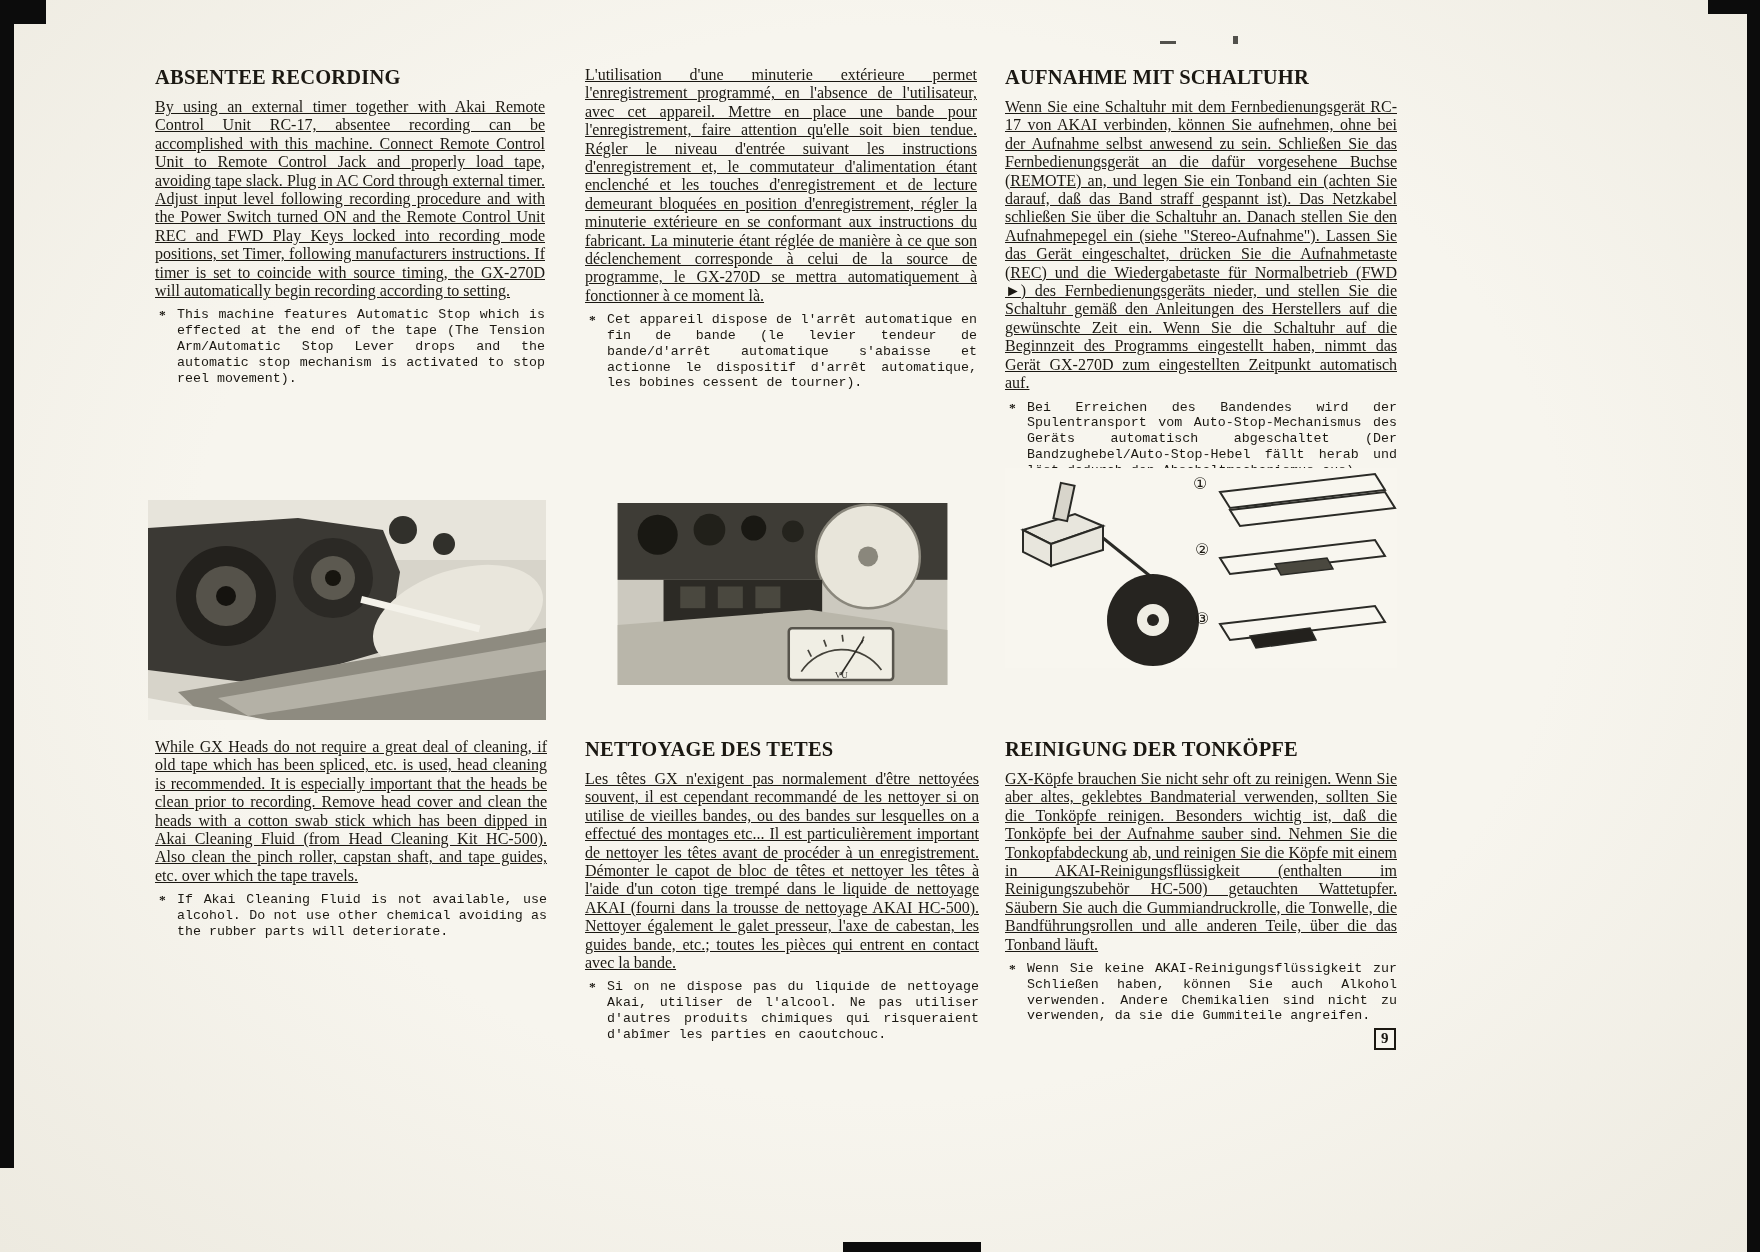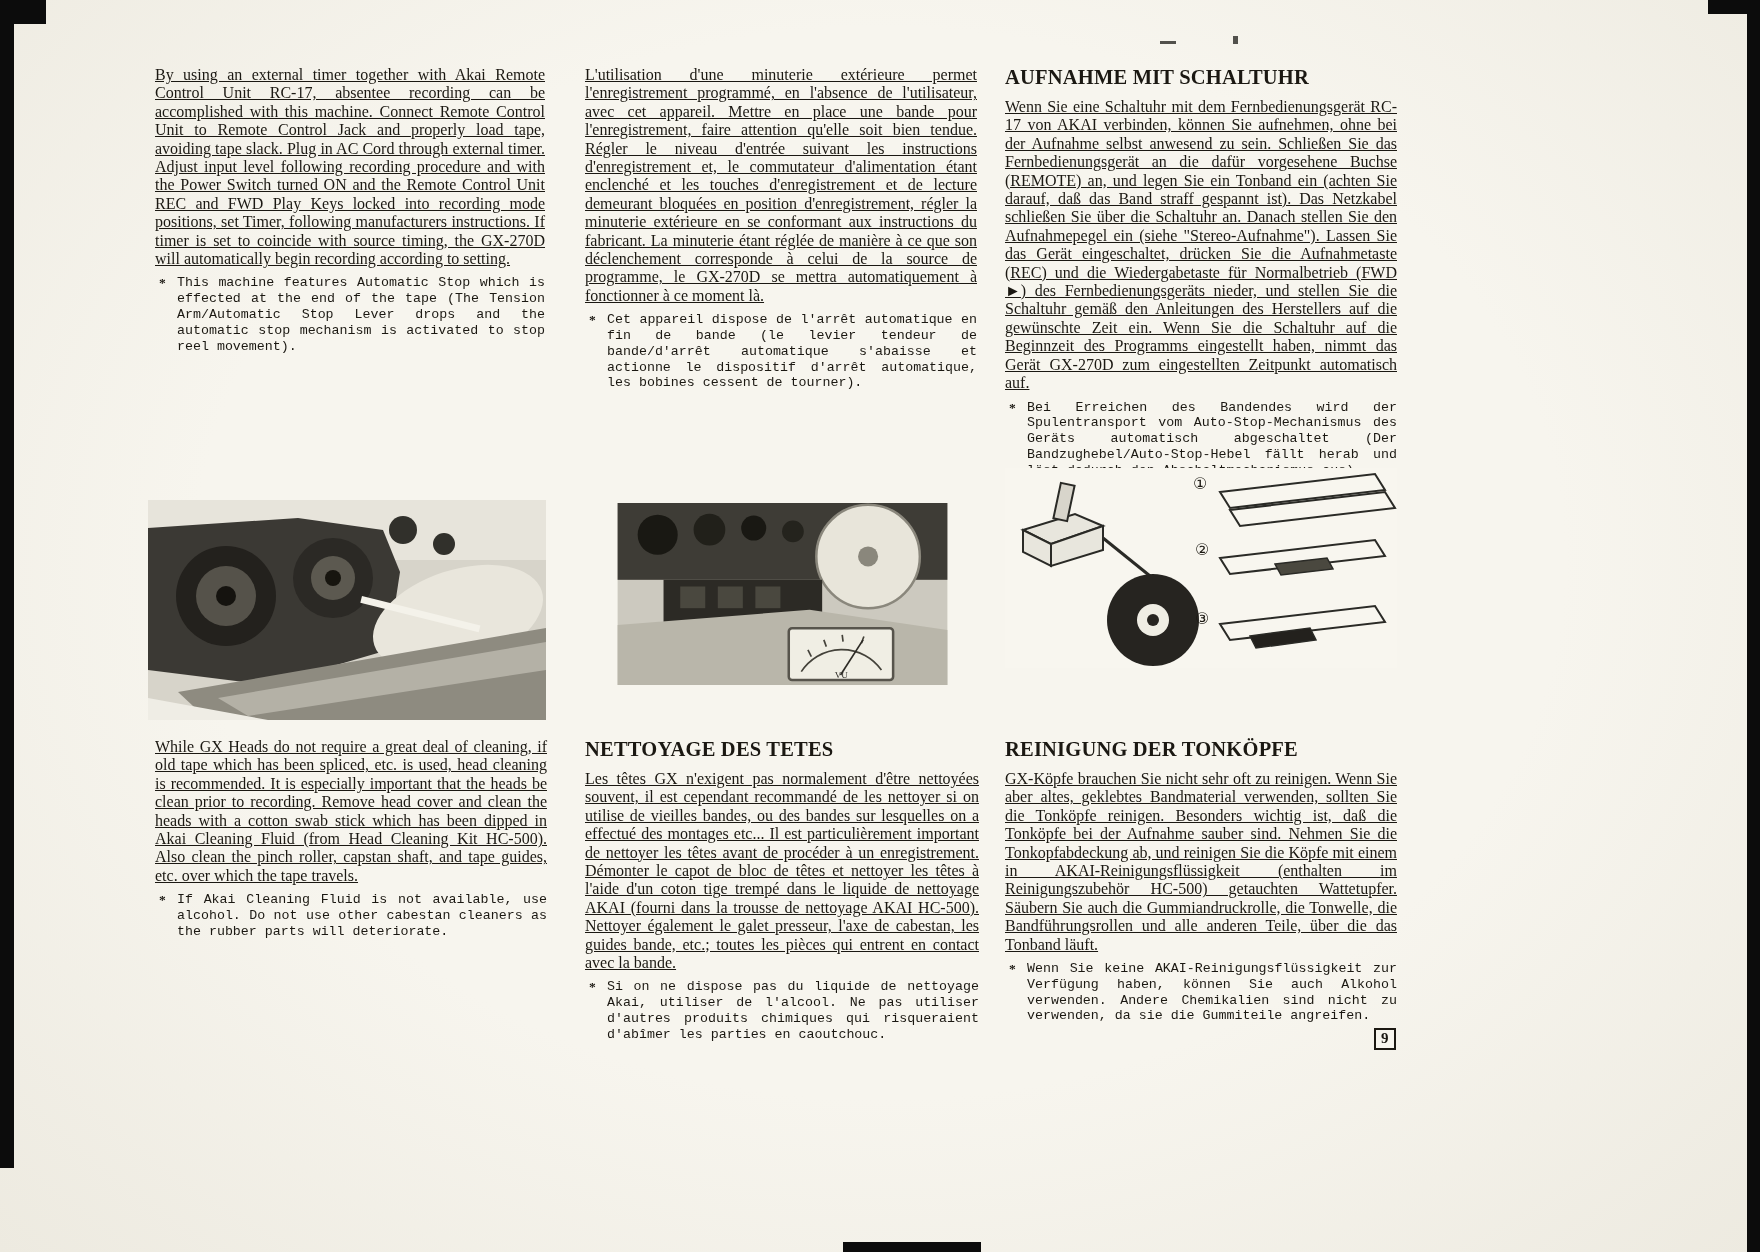--- a/index.html
+++ b/index.html
@@ -28,20 +28,21 @@
 
   <div class="edge" style="left:0;top:0;width:14px;height:1168px"></div>
   <div class="edge" style="left:1747px;top:0;width:13px;height:1252px"></div>
   <div class="edge" style="left:0;top:0;width:46px;height:24px"></div>
   <div class="edge" style="left:1708px;top:0;width:52px;height:14px"></div>
   <div class="edge" style="left:843px;top:1242px;width:138px;height:10px"></div>
   <div class="speck" style="left:1160px;top:41px;width:16px;height:3px"></div>
   <div class="speck" style="left:1233px;top:36px;width:5px;height:8px"></div>
 
   <section class="col" style="left:155px;top:66px;width:390px">
+    <h2>ABSENTEE RECORDING</h2>
     <p class="body">By using an external timer together with Akai Remote Control Unit RC-17, absentee recording can be accomplished with this machine. Connect Remote Control Unit to Remote Control Jack and properly load tape, avoiding tape slack. Plug in AC Cord through external timer. Adjust input level following recording procedure and with the Power Switch turned ON and the Remote Control Unit REC and FWD Play Keys locked into recording mode positions, set Timer, following manufacturers instructions. If timer is set to coincide with source timing, the GX-270D will automatically begin recording according to setting.</p>
     <div class="footnote">
       <span class="mark">*</span>
       <p>This machine features Automatic Stop which is effected at the end of the tape (The Tension Arm/Automatic Stop Lever drops and the automatic stop mechanism is activated to stop reel movement).</p>
     </div>
   </section>
 
   <section class="col" style="left:585px;top:66px;width:392px">
     <p class="body">L'utilisation d'une minuterie extérieure permet l'enregistrement programmé, en l'absence de l'utilisateur, avec cet appareil. Mettre en place une bande pour l'enregistrement, faire attention qu'elle soit bien tendue. Régler le niveau d'entrée suivant les instructions d'enregistrement et, le commutateur d'alimentation étant enclenché et les touches d'enregistrement et de lecture demeurant bloquées en position d'enregistrement, régler la minuterie extérieure en se conformant aux instructions du fabricant. La minuterie étant réglée de manière à ce que son déclenchement corresponde à celui de la source de programme, le GX-270D se mettra automatiquement à fonctionner à ce moment là.</p>
     <div class="footnote">
@@ -136,37 +137,37 @@
     </svg>
     <span class="circled" style="left:188px;top:8px">①</span>
     <span class="circled" style="left:190px;top:74px">②</span>
     <span class="circled" style="left:190px;top:143px">③</span>
   </figure>
 
   <section class="col" style="left:155px;top:738px;width:392px">
     <p class="body">While GX Heads do not require a great deal of cleaning, if old tape which has been spliced, etc. is used, head cleaning is recommended. It is especially important that the heads be clean prior to recording. Remove head cover and clean the heads with a cotton swab stick which has been dipped in Akai Cleaning Fluid (from Head Cleaning Kit HC-500). Also clean the pinch roller, capstan shaft, and tape guides, etc. over which the tape travels.</p>
     <div class="footnote">
       <span class="mark">*</span>
-      <p>If Akai Cleaning Fluid is not available, use alcohol. Do not use other cabestan cleaners as the rubber parts will deteriorate.</p>
+      <p>If Akai Cleaning Fluid is not available, use alcohol. Do not use other chemical avoiding as the rubber parts will deteriorate.</p>
     </div>
   </section>
 
   <section class="col" style="left:585px;top:738px;width:394px">
     <h2>NETTOYAGE DES TETES</h2>
     <p class="body">Les têtes GX n'exigent pas normalement d'être nettoyées souvent, il est cependant recommandé de les nettoyer si on utilise de vieilles bandes, ou des bandes sur lesquelles on a effectué des montages etc... Il est particulièrement important de nettoyer les têtes avant de procéder à un enregistrement. Démonter le capot de bloc de têtes et nettoyer les têtes à l'aide d'un coton tige trempé dans le liquide de nettoyage AKAI (fourni dans la trousse de nettoyage AKAI HC-500). Nettoyer également le galet presseur, l'axe de cabestan, les guides bande, etc.; toutes les pièces qui entrent en contact avec la bande.</p>
     <div class="footnote">
       <span class="mark">*</span>
       <p>Si on ne dispose pas du liquide de nettoyage Akai, utiliser de l'alcool. Ne pas utiliser d'autres produits chimiques qui risqueraient d'abîmer les parties en caoutchouc.</p>
     </div>
   </section>
 
   <section class="col" style="left:1005px;top:738px;width:392px">
     <h2>REINIGUNG DER TONKÖPFE</h2>
     <p class="body">GX-Köpfe brauchen Sie nicht sehr oft zu reinigen. Wenn Sie aber altes, geklebtes Bandmaterial verwenden, sollten Sie die Tonköpfe reinigen. Besonders wichtig ist, daß die Tonköpfe bei der Aufnahme sauber sind. Nehmen Sie die Tonkopfabdeckung ab, und reinigen Sie die Köpfe mit einem in AKAI-Reinigungsflüssigkeit (enthalten im Reinigungszubehör HC-500) getauchten Wattetupfer. Säubern Sie auch die Gummiandruckrolle, die Tonwelle, die Bandführungsrollen und alle anderen Teile, über die das Tonband läuft.</p>
     <div class="footnote">
       <span class="mark">*</span>
-      <p>Wenn Sie keine AKAI-Reinigungsflüssigkeit zur Verfügung haben, können Sie auch Alkohol verwenden. Andere Chemikalien sind nicht zu verwenden, da sie die Gummiteile angreifen.</p>
+      <p>Wenn Sie keine AKAI-Reinigungsflüssigkeit zur Schließen haben, können Sie auch Alkohol verwenden. Andere Chemikalien sind nicht zu verwenden, da sie die Gummiteile angreifen.</p>
     </div>
   </section>
 
   <div class="pageno">9</div>
 
 </div>
 
 </body></html>

